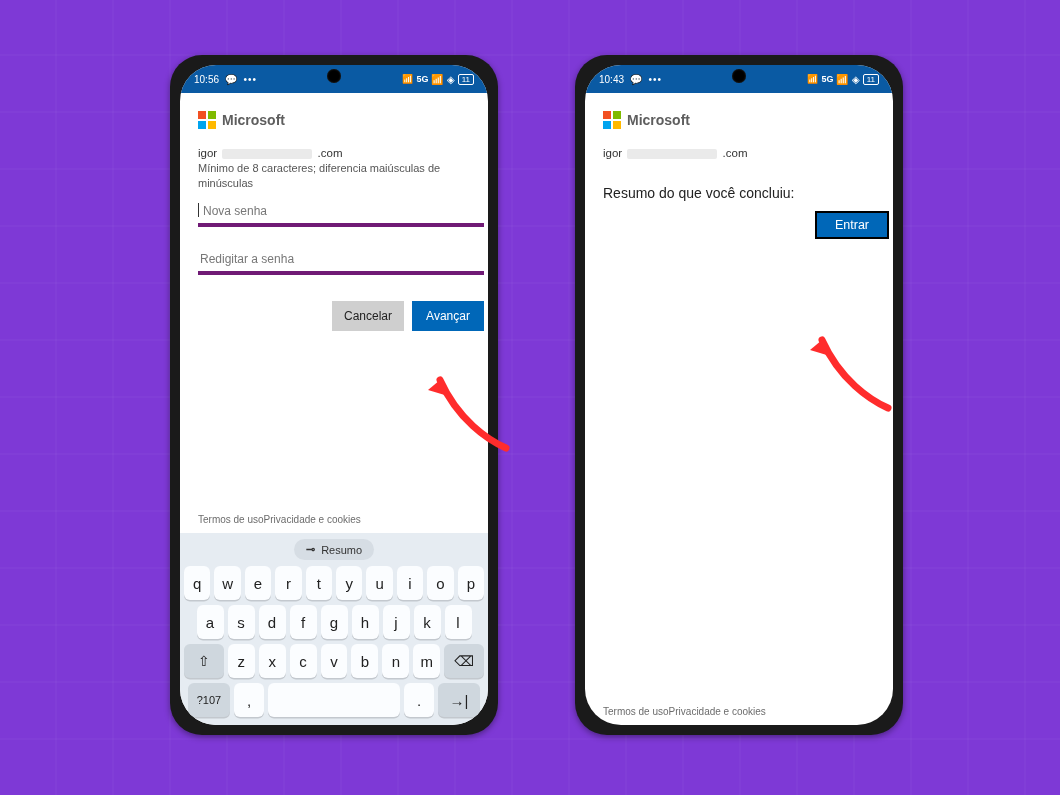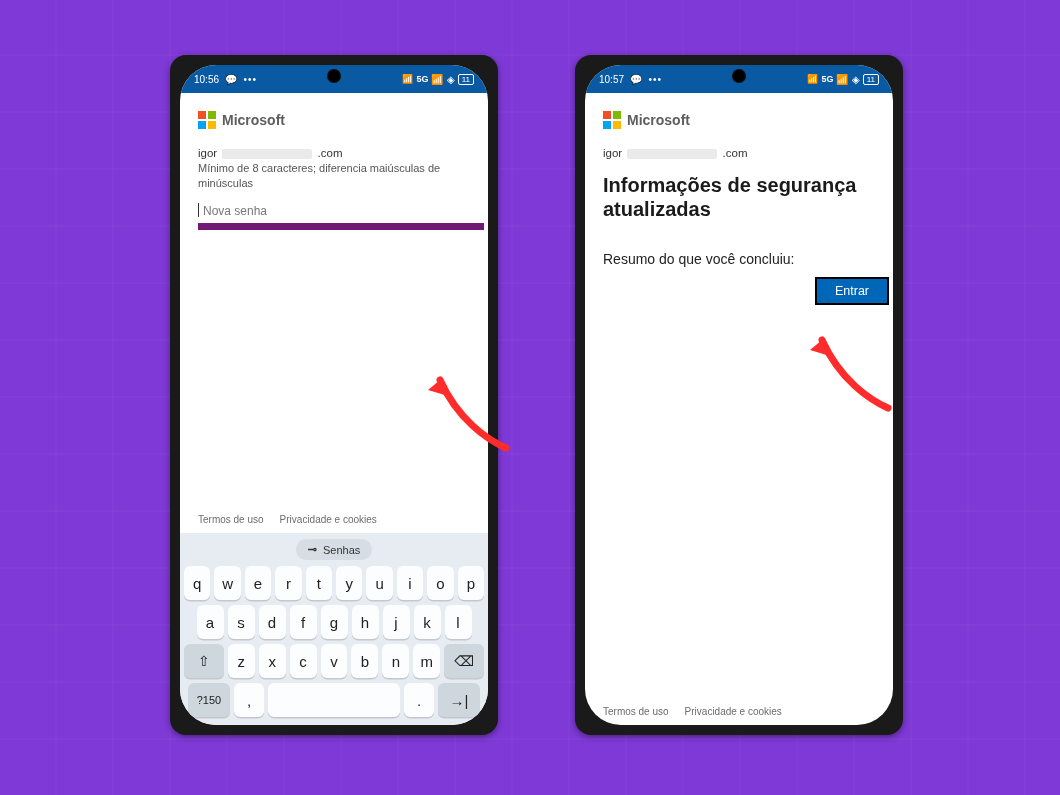--- a/index.html
+++ b/index.html
@@ -30,21 +30,21 @@
       repeating-linear-gradient(0deg,transparent 0 55px,var(--c) 55px 57px);
     opacity:.35;
     pointer-events:none;
   }
 
   .stage{position:relative;width:1060px;height:795px}
 
   
   .phone{
     position:absolute;top:55px;width:328px;height:680px;
-    border-radius:16px;background:var(--phone-border);
+    border-radius:32px;background:var(--phone-border);
     padding:10px;box-shadow:0 2px 6px rgba(0,0,0,.4)
   }
   .phone.left{left:170px}
   .phone.right{left:575px}
   .screen{
     position:relative;width:100%;height:100%;
     border-radius:36px;background:#fff;overflow:hidden;display:flex;flex-direction:column
   }
   .camera{
     position:absolute;top:4px;left:50%;transform:translateX(-50%);
@@ -71,33 +71,33 @@
   .ms-logo span:nth-child(3){background:#00a4ef}
   .ms-logo span:nth-child(4){background:#ffb900}
   .ms-name{font-size:14px;color:#5e5e5e;font-weight:600}
 
   .account-line{font-size:11.5px;color:#333;margin-bottom:2px}
   .redact{display:inline-block;width:90px;height:10px;background:#eaeaea;border-radius:2px;vertical-align:middle;margin:0 2px}
 
   h1.title{font-size:20px;font-weight:600;color:var(--text-dark);margin:12px 0 6px 0;line-height:1.2}
   .subtitle{font-size:11px;color:var(--text-gray);line-height:1.35;margin-bottom:6px}
 
-  .field{border:none;border-bottom:7px solid #701a75;padding:6px 0 4px 0;margin-bottom:18px;display:flex;}
+  .field{border:none;border-bottom:4px solid #701a75;padding:6px 0 4px 0;margin-bottom:18px;display:flex;}
   .field input{border:none;outline:none;font-size:12px;width:100%;background:transparent;color:#333}
   .field input::placeholder{color:#777}
   .caret{width:1px;height:14px;background:#333;display:inline-block;margin-right:2px;animation:blink 1s steps(1) infinite}
   @keyframes blink{50%{opacity:0}}
 
   .btn-row{display:flex;justify-content:flex-end;gap:8px;margin-top:8px}
   .btn{min-width:72px;height:30px;font-size:12px;display:flex;align-items:center;justify-content:center;cursor:pointer;border:none}
   .btn.cancel{background:var(--cancel-gray);color:#222}
   .btn.primary{background:var(--ms-blue);color:#fff}
 
   .spacer{flex:1}
-  .footer-links{display:flex;gap:16px;font-size:10px;color:var(--link-gray);padding:8px 0}
+  .footer-links{display:flex;font-size:10px;color:var(--link-gray);padding:8px 0}
 
   
   .kb-wrap{background:var(--kb-bg);padding:6px 4px 8px 4px}
   .kb-pill-row{display:flex;justify-content:center;margin-bottom:6px}
   .kb-pill{background:#d6dde4;border-radius:14px;padding:4px 12px;font-size:11px;color:#333;display:flex;align-items:center;gap:6px}
   .kb-pill .keyico{font-weight:bold}
   .kb-row{display:flex;justify-content:center;gap:4px;margin-bottom:5px}
   .key{background:var(--key-bg);border-radius:6px;box-shadow:0 1.5px 0 var(--key-shadow);display:flex;align-items:center;justify-content:center;font-size:15px;color:#222;height:34px}
   .kr1 .key{width:27px}
   .kr2 .key{width:27px}
@@ -167,34 +167,41 @@
           <span class="redact"></span>
           <span>.com</span>
         </div>
 
         <div class="subtitle">Mínimo de 8 caracteres; diferencia maiúsculas de minúsculas</div>
 
         <div class="field">
           <span class="caret"></span>
           <input type="password" placeholder="Nova senha" style="">
         </div>
-
+        <div class="field">
+          <input type="password" placeholder="Redigitar a senha" style="">
+        </div>
+
+        <div class="btn-row">
+          <button class="btn cancel">Cancelar</button>
+          <button class="btn primary">Avançar</button>
+        </div>
 
         <div class="spacer"></div>
         <div class="footer-links">
           <span>Termos de uso</span>
           <span>Privacidade e cookies</span>
         </div>
       </div>
 
       <div class="kb-wrap">
         <div class="kb-pill-row">
           <div class="kb-pill">
             <span class="keyico">⊸</span>
-            <span>Senhas</span>
+            <span>Resumo</span>
           </div>
         </div>
         <div class="kb-row kr1">
             <div class="key">q</div>
             <div class="key">w</div>
             <div class="key">e</div>
             <div class="key">r</div>
             <div class="key">t</div>
             <div class="key">y</div>
             <div class="key">u</div>
@@ -218,38 +225,38 @@
           <div class="key">z</div>
             <div class="key">x</div>
             <div class="key">c</div>
             <div class="key">v</div>
             <div class="key">b</div>
             <div class="key">n</div>
             <div class="key">m</div>
           <div class="key wide muted">⌫</div>
         </div>
         <div class="kr4">
-          <div class="key muted sym">?150</div>
+          <div class="key muted sym">?107</div>
           <div class="key comma">,</div>
           <div class="key space"></div>
           <div class="key dot">.</div>
           <div class="key muted enter">→|</div>
         </div>
       </div>
 
     </div>
   </div>
 
   <div class="phone right">
     <div class="screen">
       <div class="camera"></div>
 
       <div class="statusbar">
         <div class="sb-left">
-          <span>10:57</span>
+          <span>10:43</span>
           <span>💬</span>
           <span class="dot3">•••</span>
         </div>
         <div class="sb-right">
           <span style="font-size:9px">📶</span>
           <span style="font-size:9px;font-weight:600">5G</span>
           <span>📶</span>
           <span>◈</span>
           <span style="border:1px solid #fff;border-radius:2px;padding:0 3px;font-size:8px">11</span>
         </div>
@@ -265,21 +272,20 @@
             </div>
           <div class="ms-name">Microsoft</div>
         </div>
 
         <div class="account-line">
           <span>igor</span>
           <span class="redact"></span>
           <span>.com</span>
         </div>
 
-        <h1 class="title">Informações de segurança atualizadas</h1>
         <div class="summary">Resumo do que você concluiu:</div>
 
         <button class="enter-btn">Entrar</button>
 
         <div class="spacer"></div>
         <div class="footer-links">
           <span>Termos de uso</span>
           <span>Privacidade e cookies</span>
         </div>
       </div>

